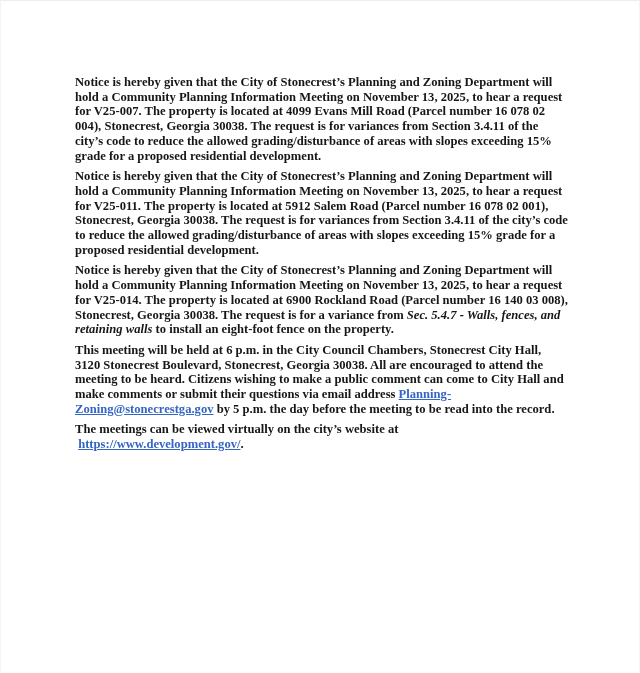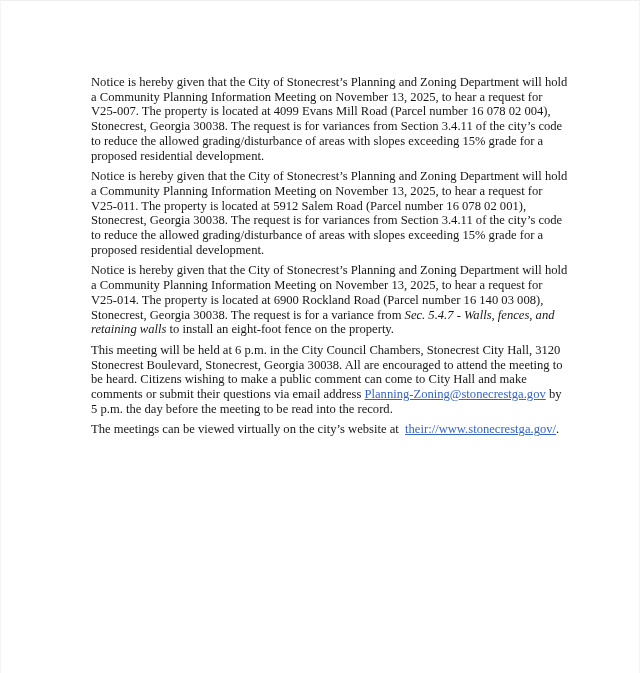--- a/index.html
+++ b/index.html
@@ -23,36 +23,37 @@
     left: 74px;
     top: 74px;
     width: 493px;
     font-family: "Liberation Serif", "DejaVu Serif", serif;
     font-size: 12.6px;
     line-height: 14.7px;
     color: var(--text-color, #17171a);
     text-align: left;
   }
   .doc p {
-    margin: 0 0 6px 16px;
+    margin: 0 0 6px 0;
     padding: 0;
+    font-weight: bold;
   }
   .doc .italic {
     font-style: italic;
   }
   .doc a.doc-link {
     color: var(--link-color, #3565c4);
     text-decoration: underline;
     cursor: pointer;
   }
 </style>
 </head>
 <body>
 
 <div class="page">
   <div class="doc">
     <p><span>Notice is hereby given that the City of Stonecrest’s Planning and Zoning Department will hold a Community Planning Information Meeting on November 13, 2025, to hear a request for V25-007. The property is located at 4099 Evans Mill Road (Parcel number 16 078 02 004), Stonecrest, Georgia 30038. The request is for variances from Section 3.4.11 of the city’s code to reduce the allowed grading/disturbance of areas with slopes exceeding 15% grade for a proposed residential development.</span></p>
     <p><span>Notice is hereby given that the City of Stonecrest’s Planning and Zoning Department will hold a Community Planning Information Meeting on November 13, 2025, to hear a request for V25-011. The property is located at 5912 Salem Road (Parcel number 16 078 02 001), Stonecrest, Georgia 30038. The request is for variances from Section 3.4.11 of the city’s code to reduce the allowed grading/disturbance of areas with slopes exceeding 15% grade for a proposed residential development.</span></p>
     <p><span>Notice is hereby given that the City of Stonecrest’s Planning and Zoning Department will hold a Community Planning Information Meeting on November 13, 2025, to hear a request for V25-014. The property is located at 6900 Rockland Road (Parcel number 16 140 03 008), Stonecrest, Georgia 30038. The request is for a variance from </span><span class="italic">Sec. 5.4.7 - Walls, fences, and retaining walls</span><span> to install an eight-foot fence on the property.</span></p>
     <p><span>This meeting will be held at 6 p.m. in the City Council Chambers, Stonecrest City Hall, 3120 Stonecrest Boulevard, Stonecrest, Georgia 30038. All are encouraged to attend the meeting to be heard. Citizens wishing to make a public comment can come to City Hall and make comments or submit their questions via email address </span><a class="doc-link" href="#">Planning-Zoning@stonecrestga.gov</a><span> by 5 p.m. the day before the meeting to be read into the record.</span></p>
-    <p><span>The meetings can be viewed virtually on the city’s website at &nbsp;</span><a class="doc-link" href="#">their://www.stonecrestga.gov/</a><span>.</span></p>
+    <p><span>The meetings can be viewed virtually on the city’s website at &nbsp;</span><a class="doc-link" href="#">https://www.development.gov/</a><span>.</span></p>
   </div>
 </div>
 
 </body></html>

